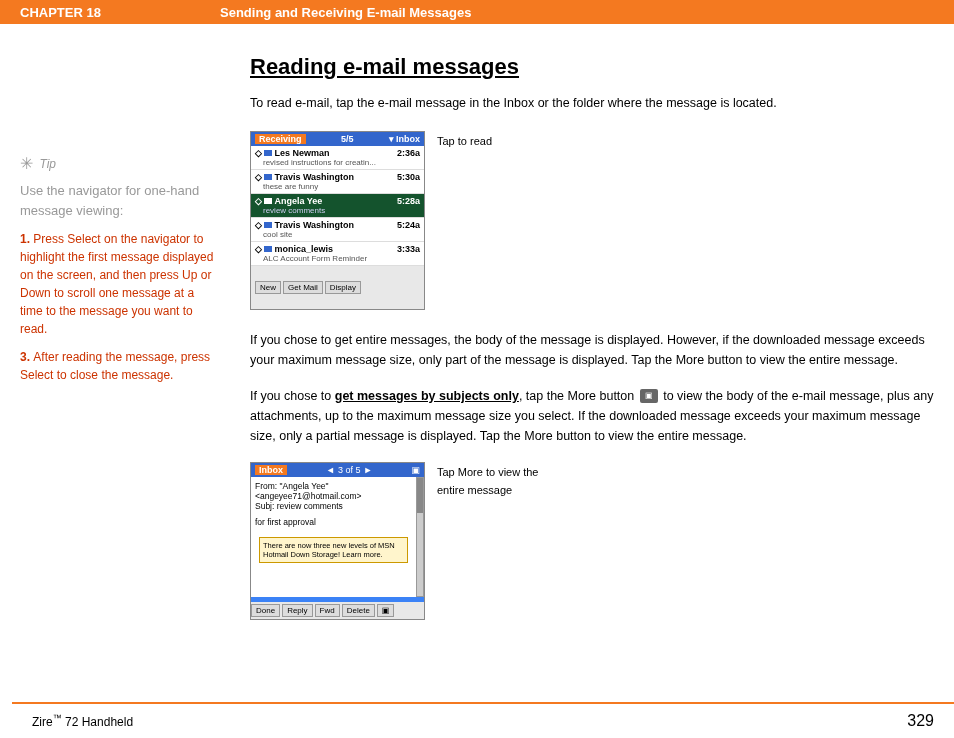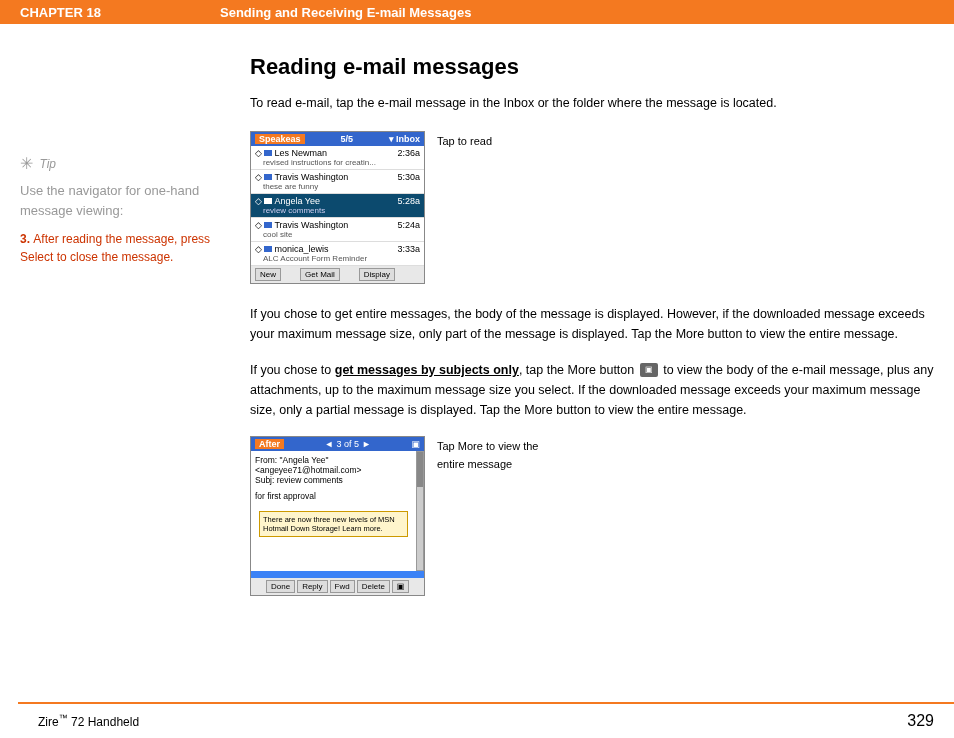--- a/index.html
+++ b/index.html
@@ -76,20 +76,21 @@
     
     .main {
       flex: 1;
       padding-left: 10px;
     }
     .section-title {
       font-size: 22px;
       font-weight: bold;
       color: #000;
       margin-bottom: 14px;
+      text-decoration: underline;
     }
     .intro-text {
       font-size: 12.5px;
       color: #000;
       margin-bottom: 18px;
       line-height: 1.5;
     }
 
     
     .screenshot-container {
@@ -124,35 +125,35 @@
     .inbox-header-left {
       background: #f47920;
       color: #fff;
       padding: 0 4px;
     }
     .inbox-row {
       border-bottom: 1px solid #ddd;
       padding: 2px 4px;
     }
     .inbox-row-sender {
-      font-weight: normal;
+      font-weight: bold;
       color: #000;
       font-size: 9px;
       display: flex;
       justify-content: space-between;
     }
     .inbox-row-preview {
       color: #555;
       font-size: 8px;
       padding-left: 8px;
     }
     .inbox-buttons {
       display: flex;
-      gap: 19px;
-      padding: 2px 4px;
+      gap: 2px;
+      padding: 15px 4px;
       background: #e8e8e8;
     }
     .inbox-btn {
       font-size: 8px;
       background: #ddd;
       border: 1px solid #999;
       padding: 1px 4px;
       cursor: pointer;
     }
 
@@ -231,22 +232,22 @@
       flex: 1;
       padding: 4px;
       font-size: 8.5px;
       color: #000;
       min-height: 120px;
     }
     .ev-footer {
       background: #e8e8e8;
       display: flex;
       gap: 2px;
-      padding: 2px 15px;
-      border-top: 7px solid #3b82f6;
+      padding: 2px 0;
+      border-top: 5px solid #3b82f6;
     }
     .ev-btn {
       font-size: 8px;
       background: #ddd;
       border: 1px solid #999;
       padding: 1px 4px;
     }
     .ev-ad-box {
       background: #fff5cc;
       border: 1px solid #cc9900;
@@ -259,21 +260,21 @@
       font-size: 11px;
       color: #000;
       line-height: 1.4;
       margin-top: 6px;
     }
 
     
     .footer {
       position: absolute;
       bottom: 0;
-      left: 18px;
+      left: 12px;
       right: 0;
       height: 36px;
       border-top: 2px solid #f47920;
       display: flex;
       align-items: center;
       justify-content: space-between;
       padding: 0 20px;
     }
     .footer-left {
       font-size: 12px;
@@ -296,53 +297,54 @@
 </div>
 
 <div class="content">
 
   <div class="sidebar">
     <div class="tip-header">
       <span class="tip-star">✳</span>
       <span class="tip-label">Tip</span>
     </div>
     <p class="tip-main-text">Use the navigator for one-hand message viewing:</p>
+    <p class="tip-step"><strong>1. </strong>Press Select on the navigator to highlight the first message displayed on the screen, and then press Up or Down to scroll one message at a time to the message you want to read.</p>
     <p class="tip-step"><strong>3. </strong>After reading the message, press Select to close the message.</p>
   </div>
 
   <div class="main">
     <h2 class="section-title">Reading e-mail messages</h2>
     <p class="intro-text">To read e-mail, tap the e-mail message in the Inbox or the folder where the message is located.</p>
 
     <div class="screenshot-container">
       <div>
         <div class="inbox-mock">
           <div class="inbox-header">
-            <span class="inbox-header-left">Speakeas</span>
+            <span class="inbox-header-left">Receiving</span>
             <span>5/5</span>
             <span>▾ Inbox</span>
           </div>
 
           <div class="inbox-row">
             <div class="inbox-row-sender">
               <span>◇ <span style="display:inline-block;width:8px;height:6px;background:#3366cc;vertical-align:middle;margin-right:2px;"></span>Les Newman</span>
               <span>2:36a</span>
             </div>
             <div class="inbox-row-preview">revised instructions for creatin...</div>
           </div>
 
           <div class="inbox-row">
             <div class="inbox-row-sender">
               <span>◇ <span style="display:inline-block;width:8px;height:6px;background:#3366cc;vertical-align:middle;margin-right:2px;"></span>Travis Washington</span>
               <span>5:30a</span>
             </div>
             <div class="inbox-row-preview">these are funny</div>
           </div>
 
-          <div class="inbox-row" style="background:#0c4a6e;">
+          <div class="inbox-row" style="background:#14532d;">
             <div class="inbox-row-sender" style="color:#fff;">
               <span>◇ <span style="display:inline-block;width:8px;height:6px;background:#fff;vertical-align:middle;margin-right:2px;"></span>Angela Yee</span>
               <span>5:28a</span>
             </div>
             <div class="inbox-row-preview" style="color:#cce;">review comments</div>
           </div>
 
           <div class="inbox-row">
             <div class="inbox-row-sender">
               <span>◇ <span style="display:inline-block;width:8px;height:6px;background:#3366cc;vertical-align:middle;margin-right:2px;"></span>Travis Washington</span>
@@ -375,21 +377,21 @@
     <p class="body-para">
       <span>If you chose to </span><span class="underline">get messages by subjects only</span><span>, tap the More button</span>
       <span class="more-icon" style="display:inline-block;width:18px;height:14px;background:#666;color:#fff;font-size:8px;text-align:center;line-height:14px;border-radius:2px;vertical-align:middle;">▣</span>
       <span> to view the body of the e-mail message, plus any attachments, up to the maximum message size you select. If the downloaded message exceeds your maximum message size, only a partial message is displayed. Tap the More button to view the entire message.</span>
     </p>
 
     <div class="screenshot2-container">
       <div>
         <div class="email-viewer-mock">
           <div class="ev-header">
-            <span class="ev-header-inbox">After</span>
+            <span class="ev-header-inbox">Inbox</span>
             <div class="ev-nav">
               <span>◄</span>
               <span>3 of 5</span>
               <span>►</span>
             </div>
             <span>▣</span>
           </div>
           <div class="ev-body-area">
             <div class="ev-body-text">
               <div>From: "Angela Yee"</div>

